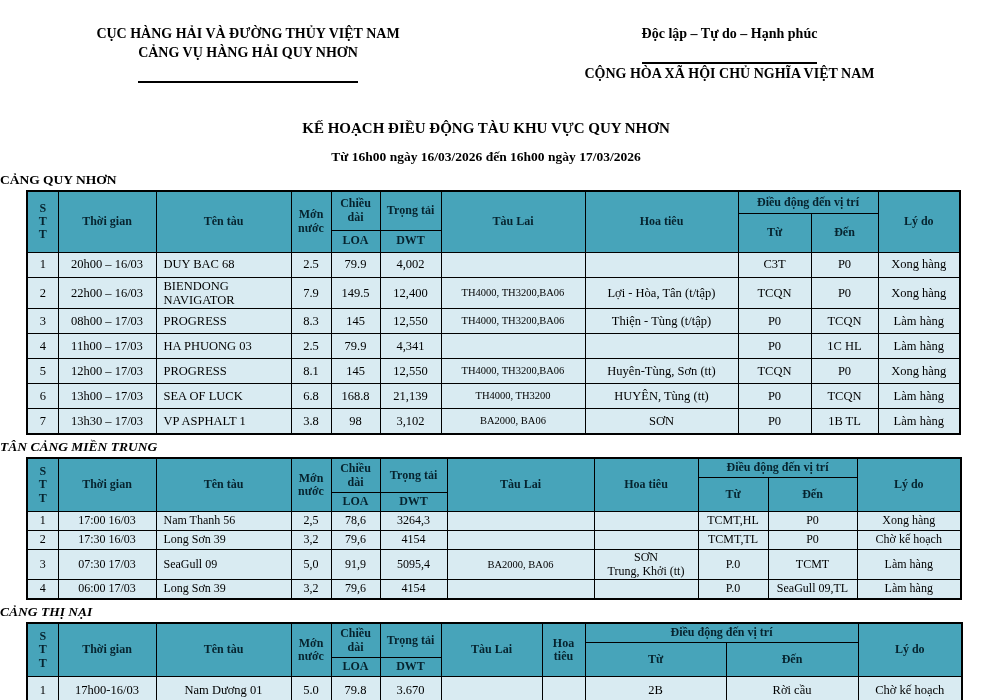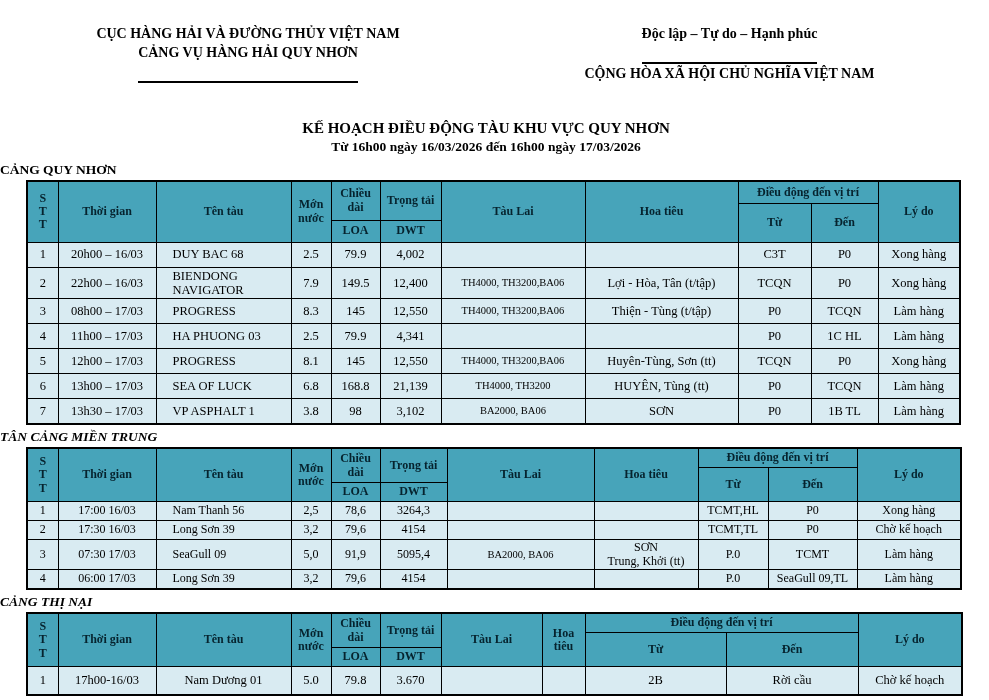--- a/index.html
+++ b/index.html
@@ -14,21 +14,21 @@
   }
   .letterhead {
     display: flex;
     justify-content: space-between;
     padding: 24px 70px 0 58px;
   }
   .org-block { width: 380px; text-align: center; font-weight: bold; font-size: 14px; line-height: 19px; }
   .motto-block { width: 345px; text-align: center; font-weight: bold; font-size: 14px; line-height: 19px; }
   .uline { display: inline-block; border-bottom: 2px solid #000; padding-bottom: 19px; }
   .doc-title { margin-top: 37px; text-align: center; font-weight: bold; font-size: 15px; }
-  .doc-subtitle { margin-top: 2px; text-align: center; font-weight: bold; font-size: 13.5px; }
+  .doc-subtitle { margin-top: 12px; text-align: center; font-weight: bold; font-size: 13.5px; }
   .sec-title { font-weight: bold; font-size: 13.5px; margin-top: 7px; margin-bottom: 2px; }
   .sec-title.tight { margin-top: 4px; font-style: italic; }
 
   table.tbl {
     margin-left: 26px;
     border-collapse: collapse;
     table-layout: fixed;
     border: 2px solid #000;
   }
   table.tbl th {
@@ -47,21 +47,21 @@
     background: #d9ebf2;
     border: 1px solid #000;
     font-size: 12.5px;
     line-height: 1.15;
     text-align: center;
     vertical-align: middle;
     padding: 1px 3px;
     white-space: pre-line;
     overflow: hidden;
   }
-  table.tbl td.left { text-align: left; padding-left: 16px; }
+  table.tbl td.left { text-align: left; padding-left: 7px; }
   table.tbl td.tau-lai { font-size: 10.5px; }
 
   .t0 thead tr.h1 { height: 22px; }
   .t0 thead tr.h2 { height: 17px; }
   .t0 thead tr.h3 { height: 22px; }
   .t0 tbody td { height: 22px; }
 
   .t1 thead tr.h1 { height: 19px; }
   .t1 thead tr.h2 { height: 15px; }
   .t1 thead tr.h3 { height: 19px; }

